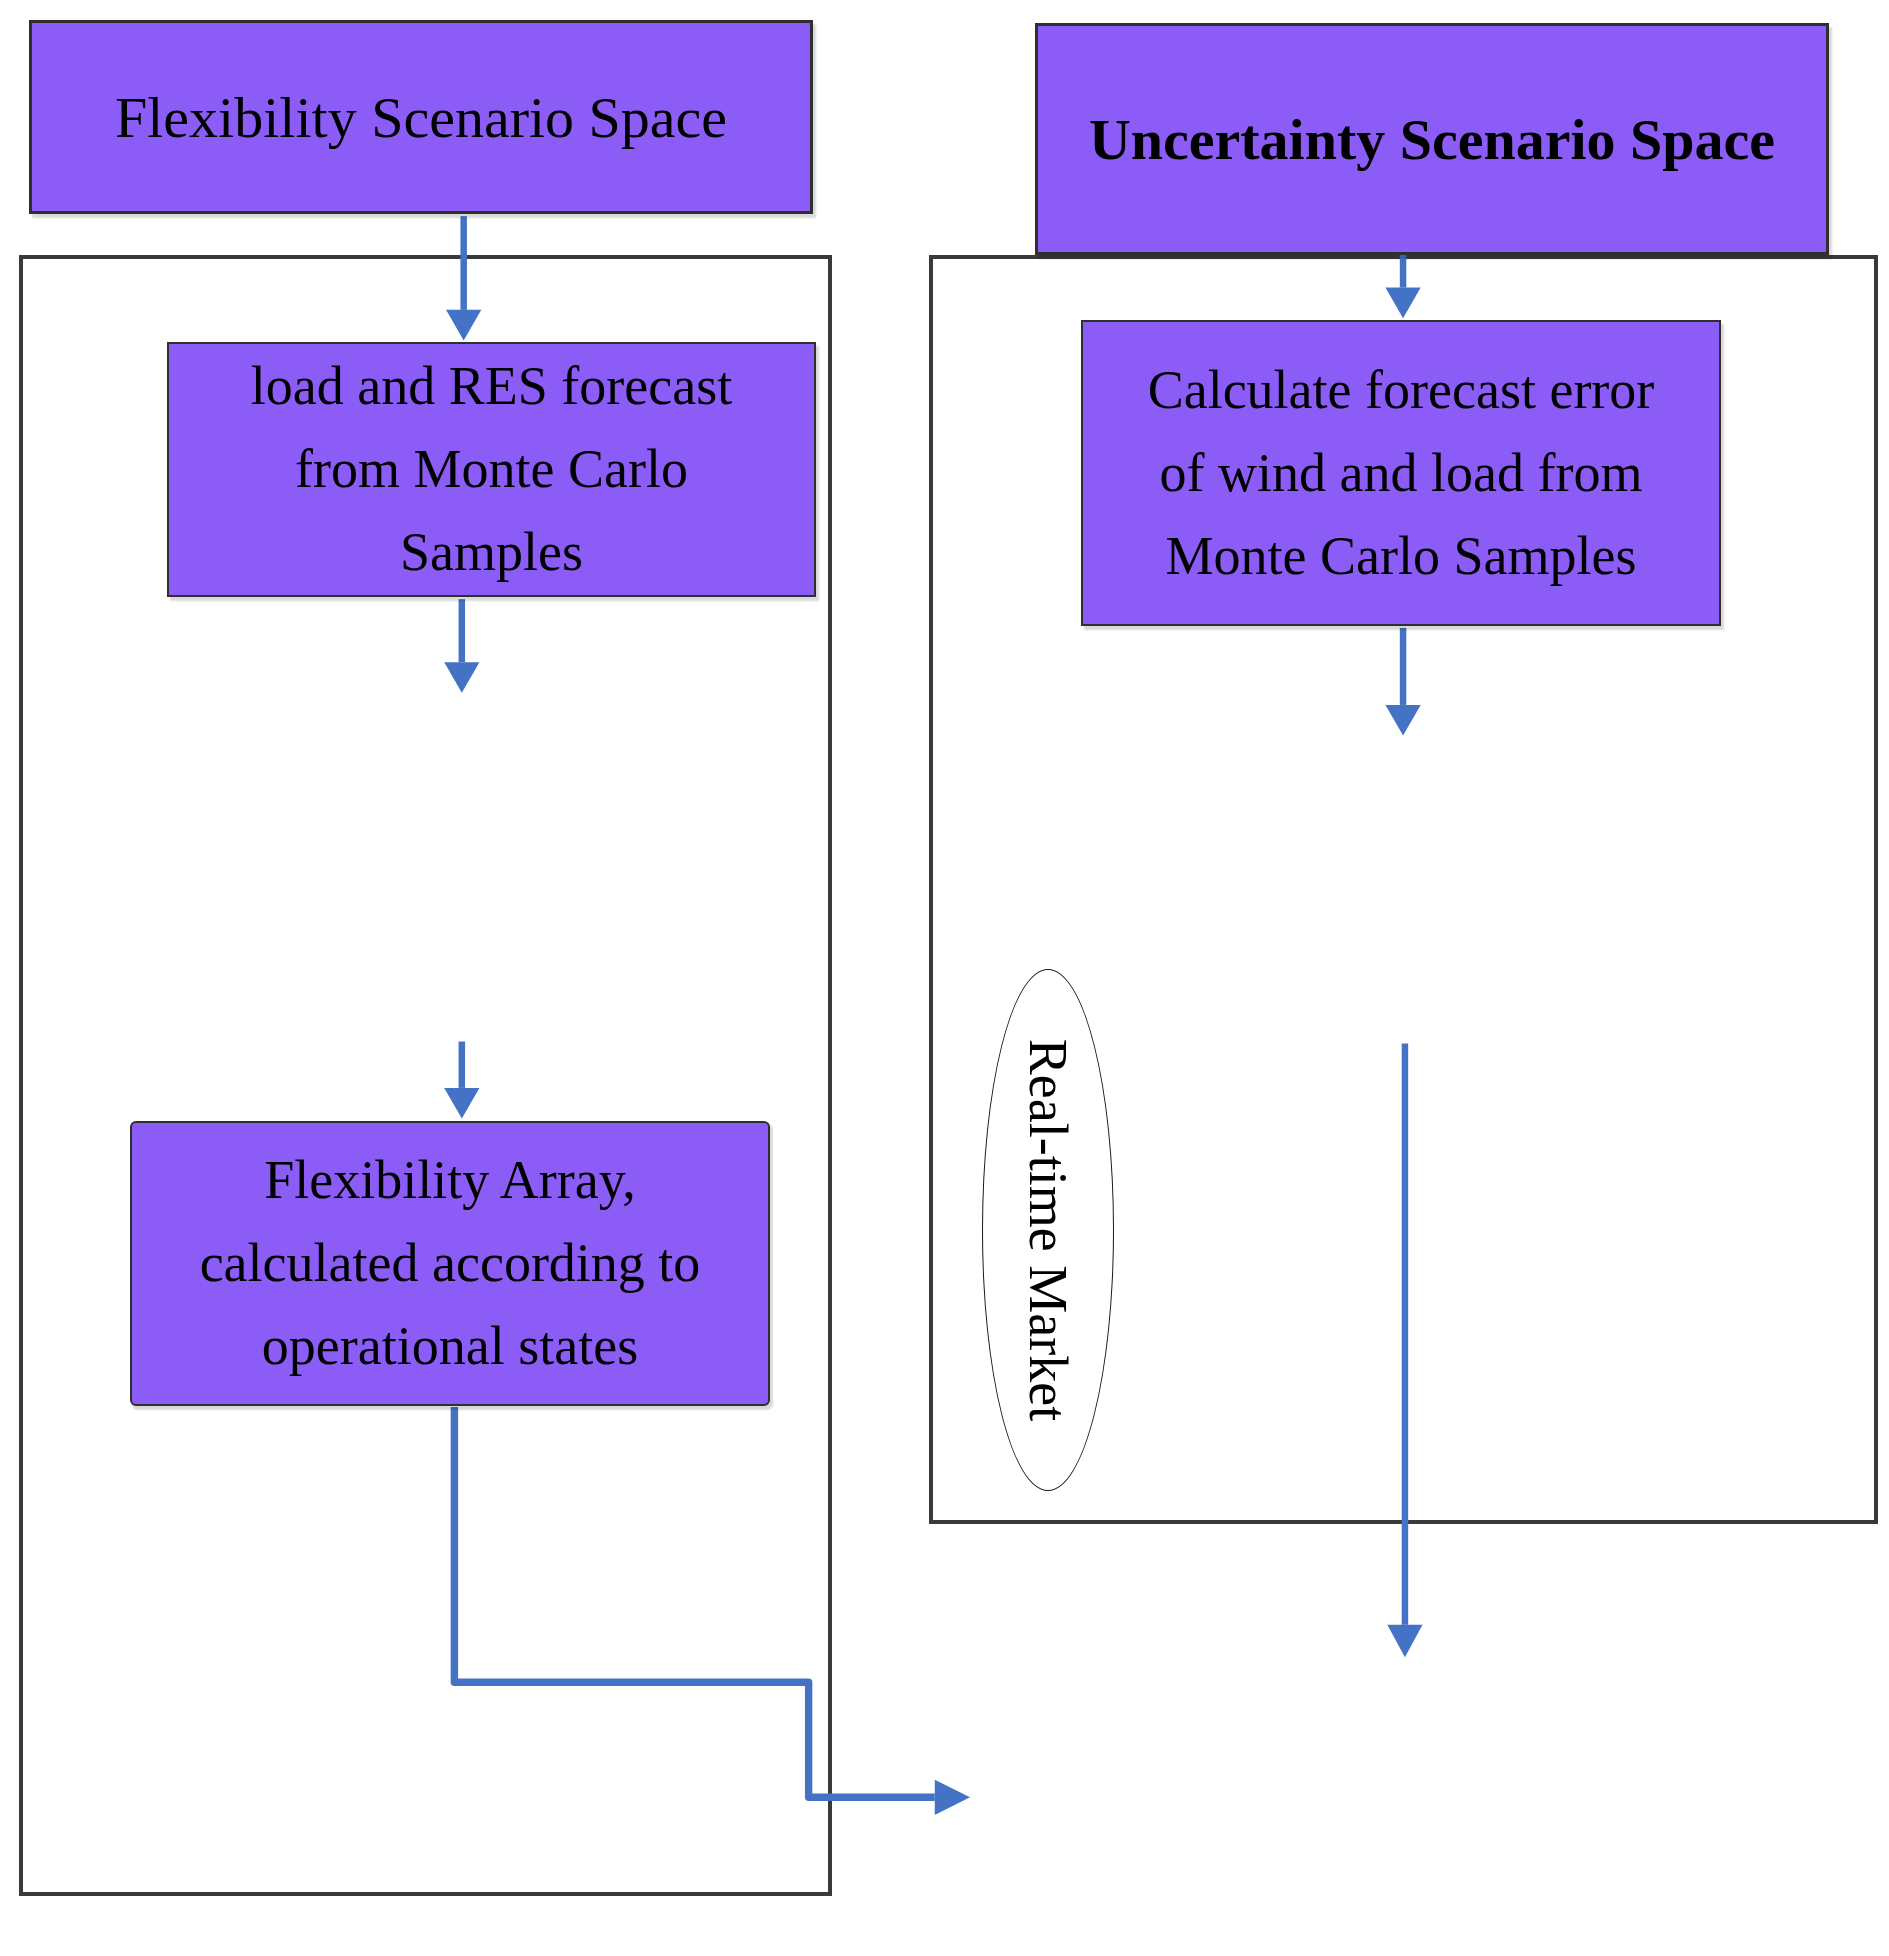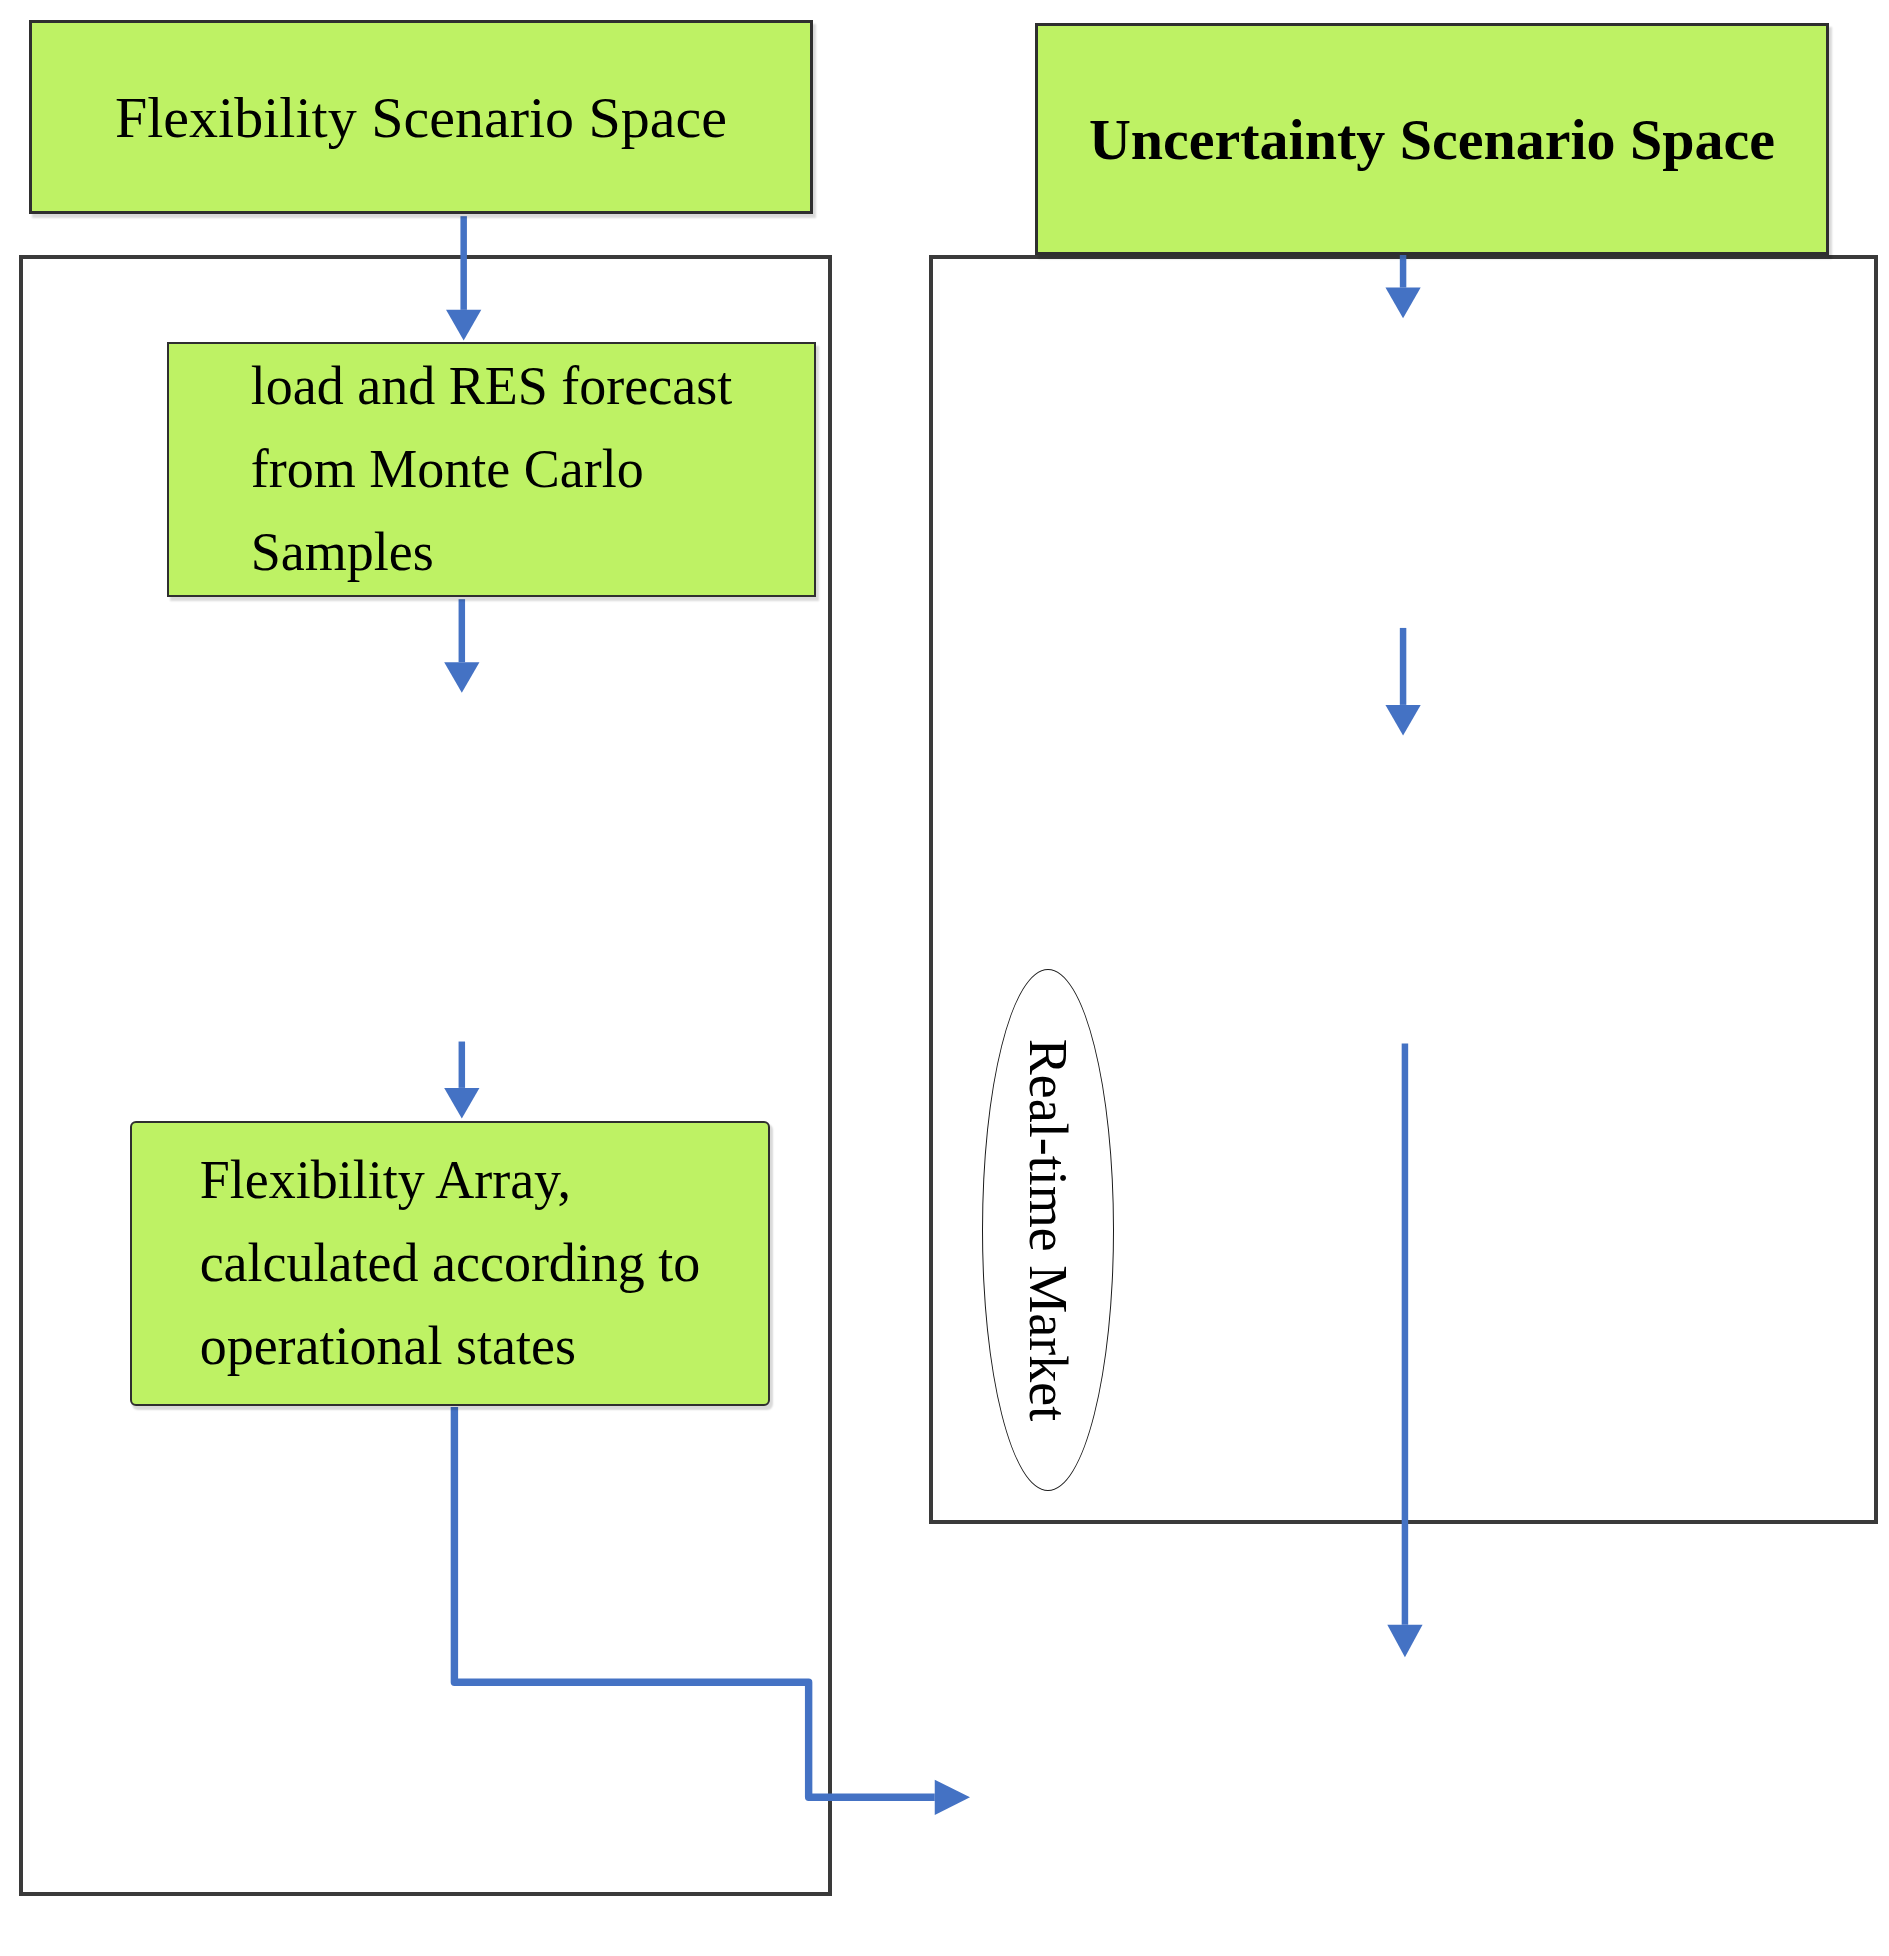--- a/index.html
+++ b/index.html
@@ -16,27 +16,27 @@
     color: #000000;
     overflow: hidden;
   }
   .abs { position: absolute; }
   .container {
     border: 4.6px solid #3a3a3a;
     background: transparent;
     z-index: 1;
   }
   .node {
-    background: #bef264;
+    background: #8b5cf6;
     border: 2.8px solid #2f2f2f;
     box-shadow: 2.8px 3.7px 1.9px rgba(0,0,0,0.15);
     display: flex;
     align-items: center;
     justify-content: center;
-    text-align: left;
+    text-align: center;
     z-index: 10;
     box-sizing: border-box;
   }
   .node.title-node { border-width: 3.7px; }
   .step-text {
     font-size: 54px;
     line-height: 83px;
     white-space: pre-line;
   }
   .title-text { font-size: 58px; }
@@ -110,20 +110,25 @@
     <span class="step-text">Flexibility Array,
 calculated according to
 operational states</span>
   </div>
 
 
   <div class="abs node title-node" style="left:1035px; top:23px; width:794px; height:232px;font-weight:bold;">
     <span class="title-text">Uncertainty Scenario Space</span>
   </div>
 
+  <div class="abs node" style="left:1081px; top:320px; width:640px; height:306px;">
+    <span class="step-text">Calculate forecast error
+of wind and load from
+Monte Carlo Samples</span>
+  </div>
 
 
   <div class="abs ellipse" style="left:982px; top:969px; width:132px; height:522px;">
     <span class="market-text rotated">Real-time Market</span>
   </div>
 
 
 </div>
 
 

